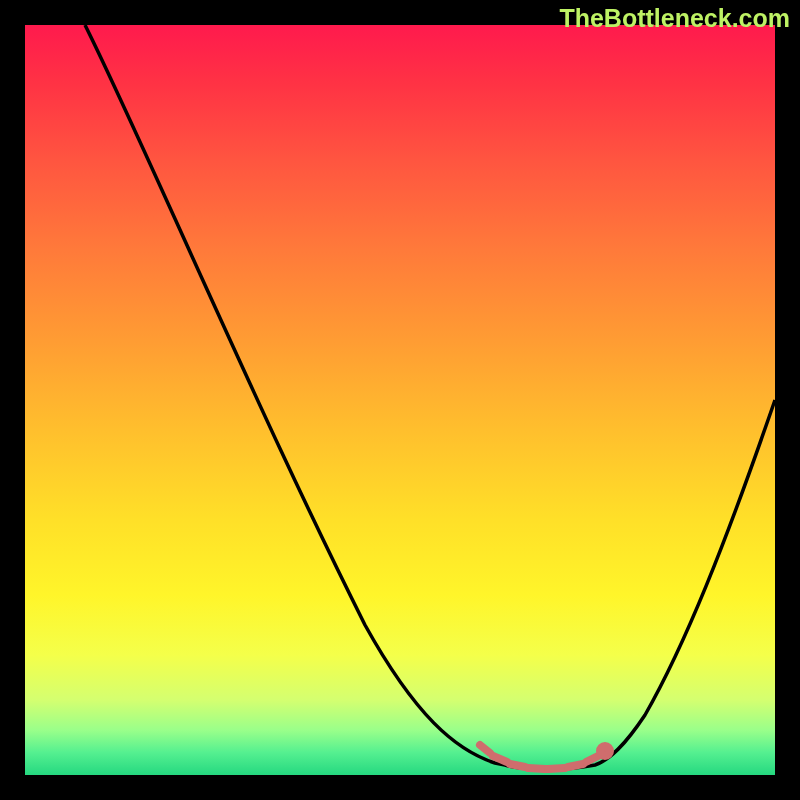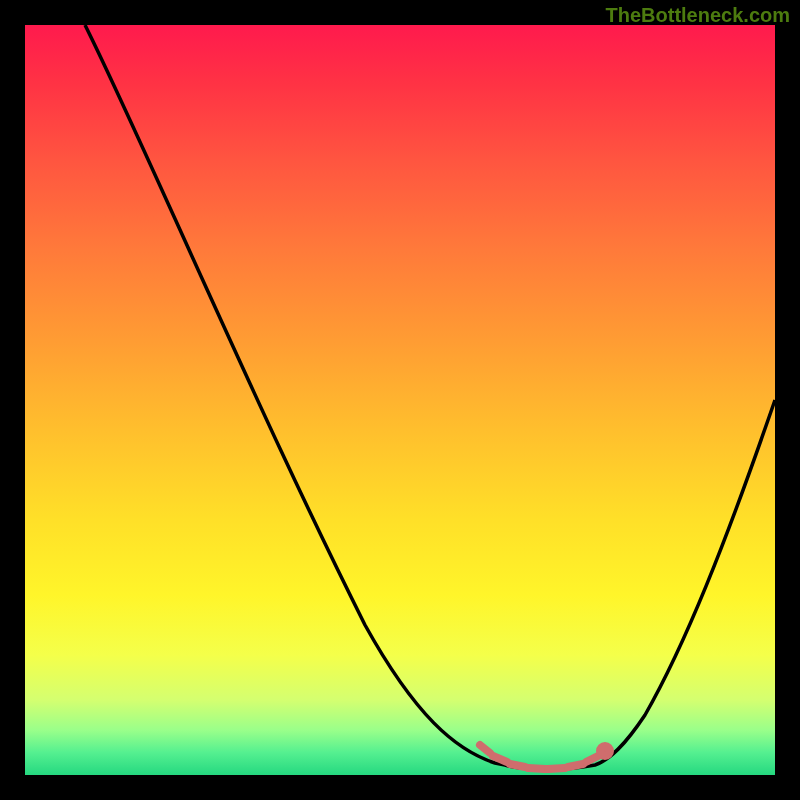--- a/index.html
+++ b/index.html
@@ -7,22 +7,22 @@
     width: 800px;
     height: 800px;
     background: #000;
     position: relative;
     font-family: Arial, sans-serif;
   }
   .watermark {
     position: absolute;
     top: 4px;
     right: 10px;
-    color: #4d7c0f;
-    font-size: 20px;
+    color: #bef264;
+    font-size: 25px;
     font-weight: bold;
     z-index: 10;
   }
   .plot-frame {
     position: absolute;
     left: 25px;
     top: 25px;
     width: 750px;
     height: 750px;
     background: #000;

